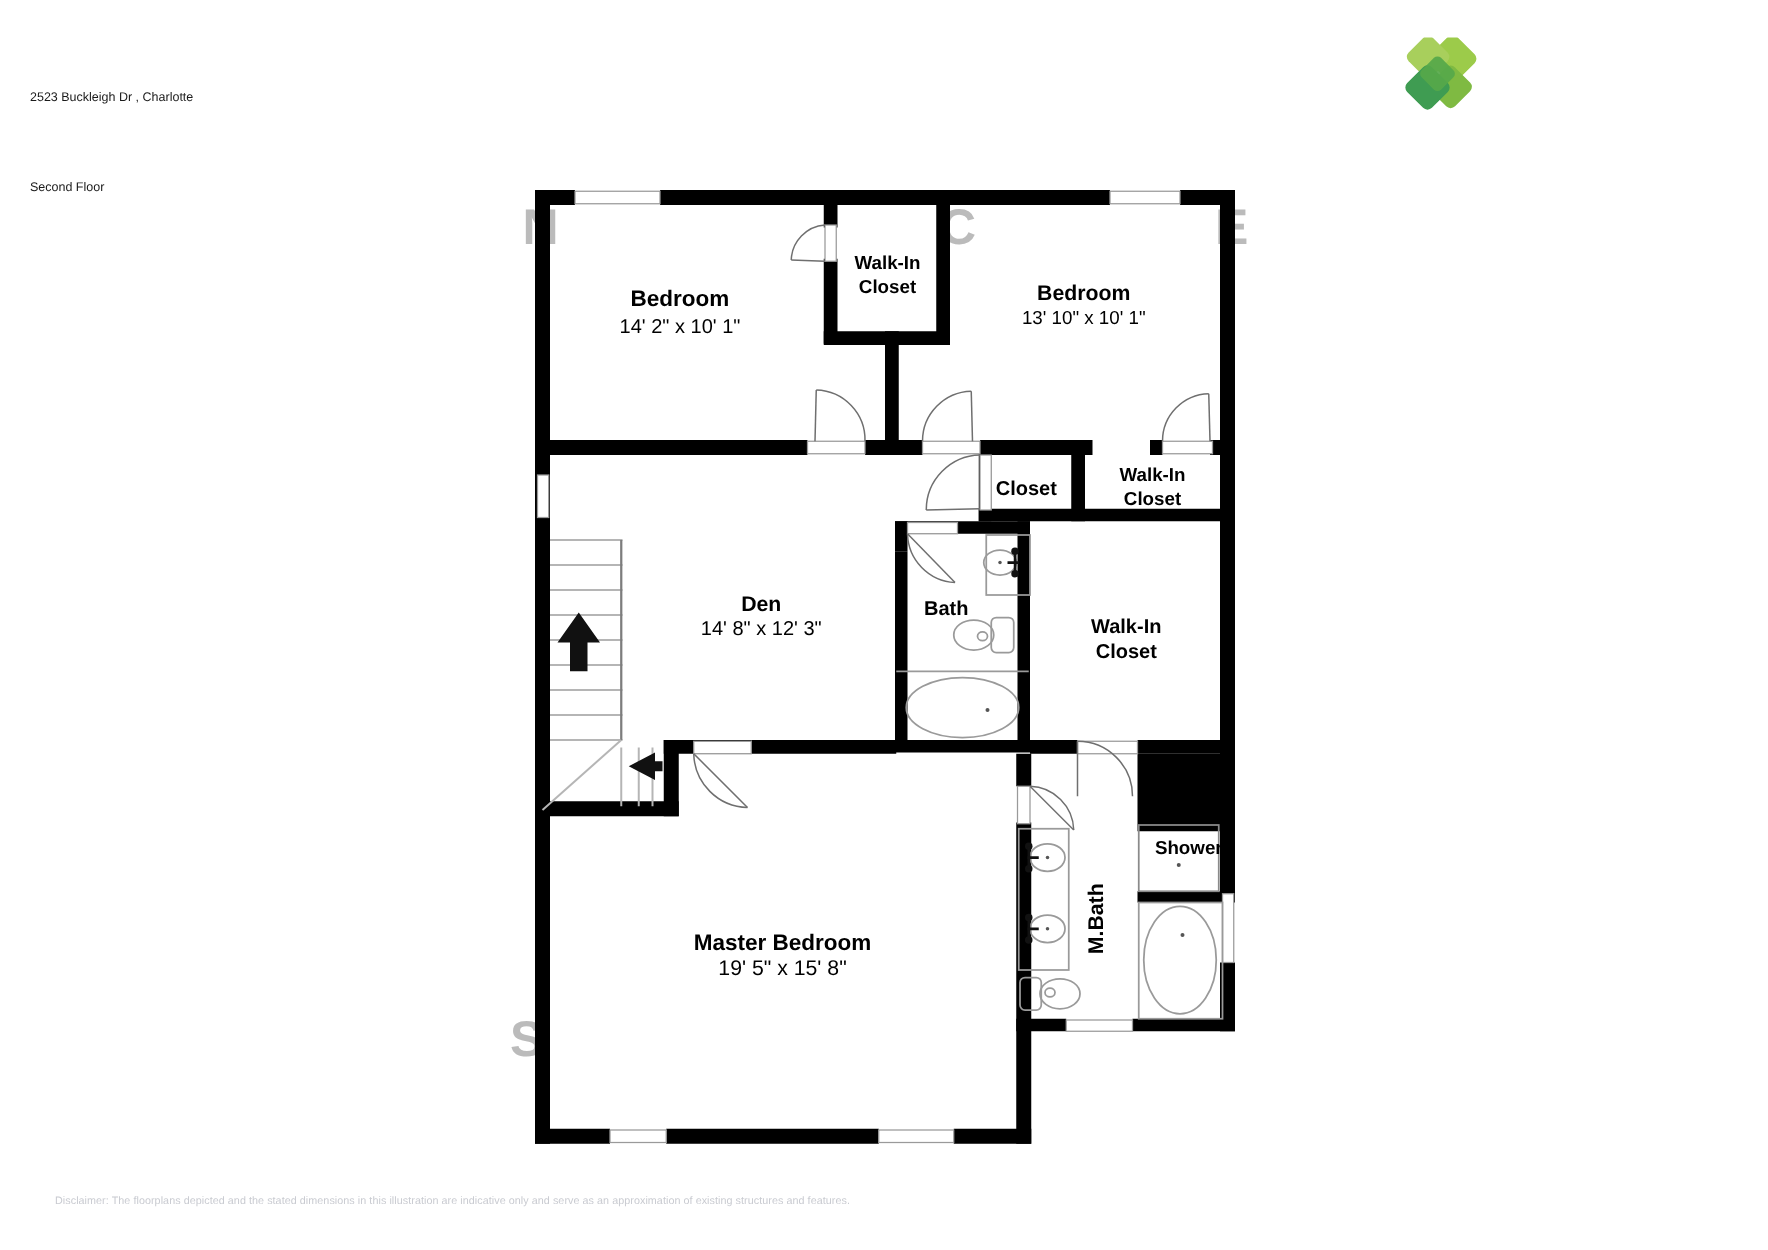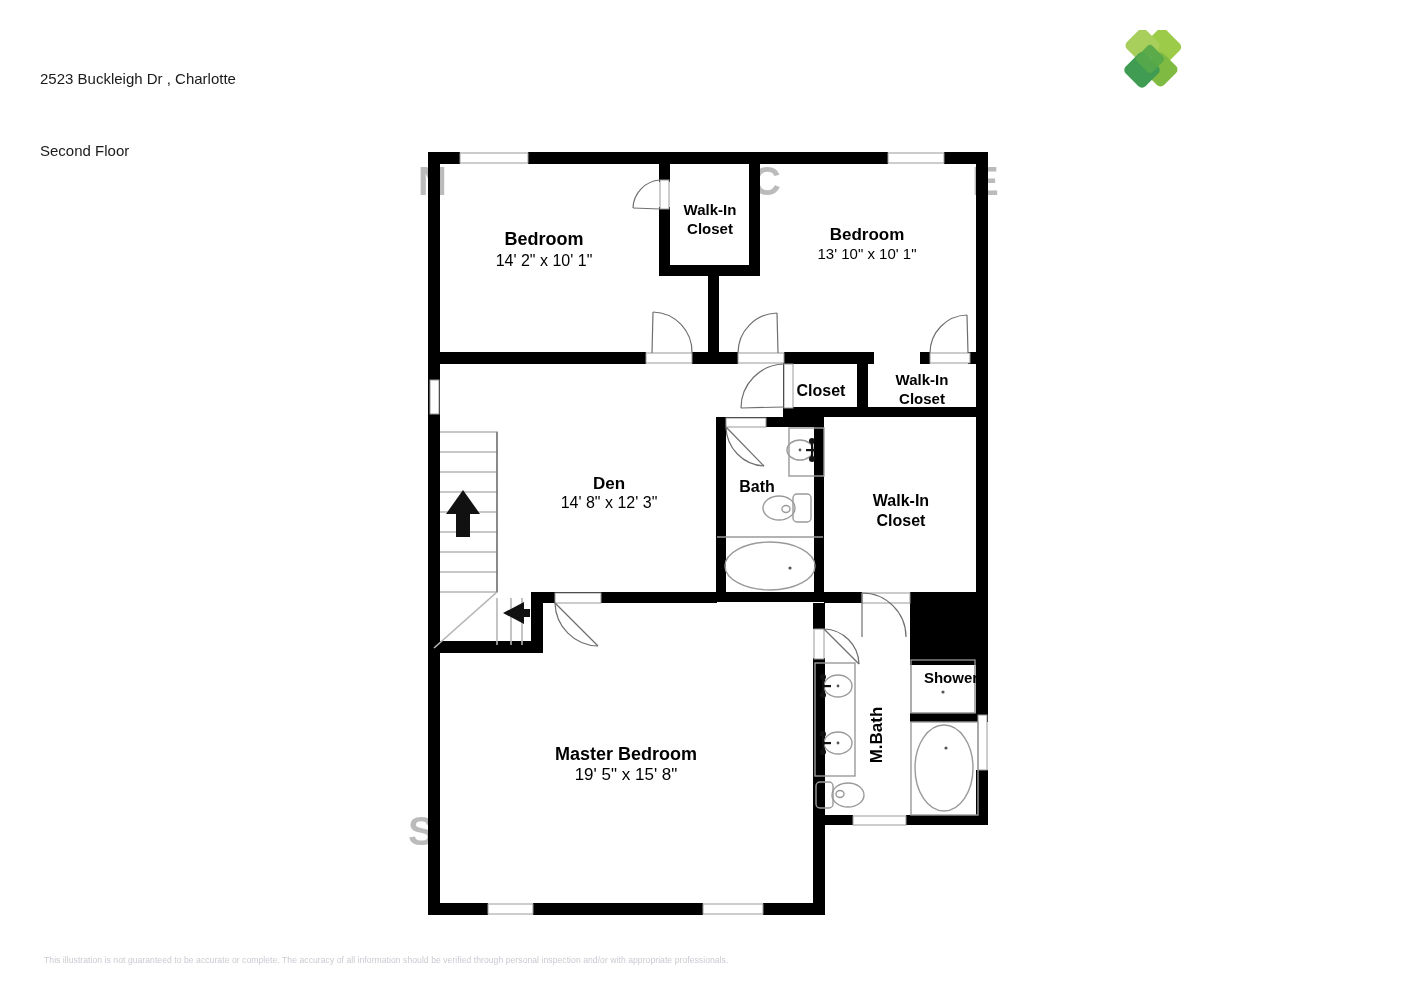--- a/index.html
+++ b/index.html
@@ -14,25 +14,24 @@
     font-family: "Liberation Sans", sans-serif;
     position: relative;
     overflow: hidden;
     color: #000;
   }
   
   #header-title {
     position: absolute;
     left: 24px;
     top: 19px;
-    font-size: 15px;
+    font-size: 10px;
     line-height: 24px;
     color: #1a1a1a;
     white-space: pre;
-    margin-left: 16px;
   }
   #header-title .line { display: block; }
 
   
   #brand-logo {
     position: absolute;
     left: 1122px;
     top: 30px;
     width: 270px;
     height: 62px;
@@ -351,14 +350,14 @@
     <text class="room-label" x="626" y="760" font-size="18">Master Bedroom</text>
     <text class="room-dim" x="626" y="780" font-size="17">19' 5" x 15' 8"</text>
 
     <text class="room-label" x="0" y="0" font-size="17" transform="translate(882,735) rotate(-90)">M.Bath</text>
 
     <text class="room-label" x="951" y="683" font-size="15">Shower</text>
   </g>
 </svg>
 
 <div id="disclaimer">
-  <span class="line">This illustration is not guaranteed to be accurate or complete. The accuracy of all information should be verified through personal inspection and/or with appropriate professionals.</span>
+  <span class="line">Disclaimer: The floorplans depicted and the stated dimensions in this illustration are indicative only and serve as an approximation of existing structures and features.</span>
 </div>
 
 </body></html>

